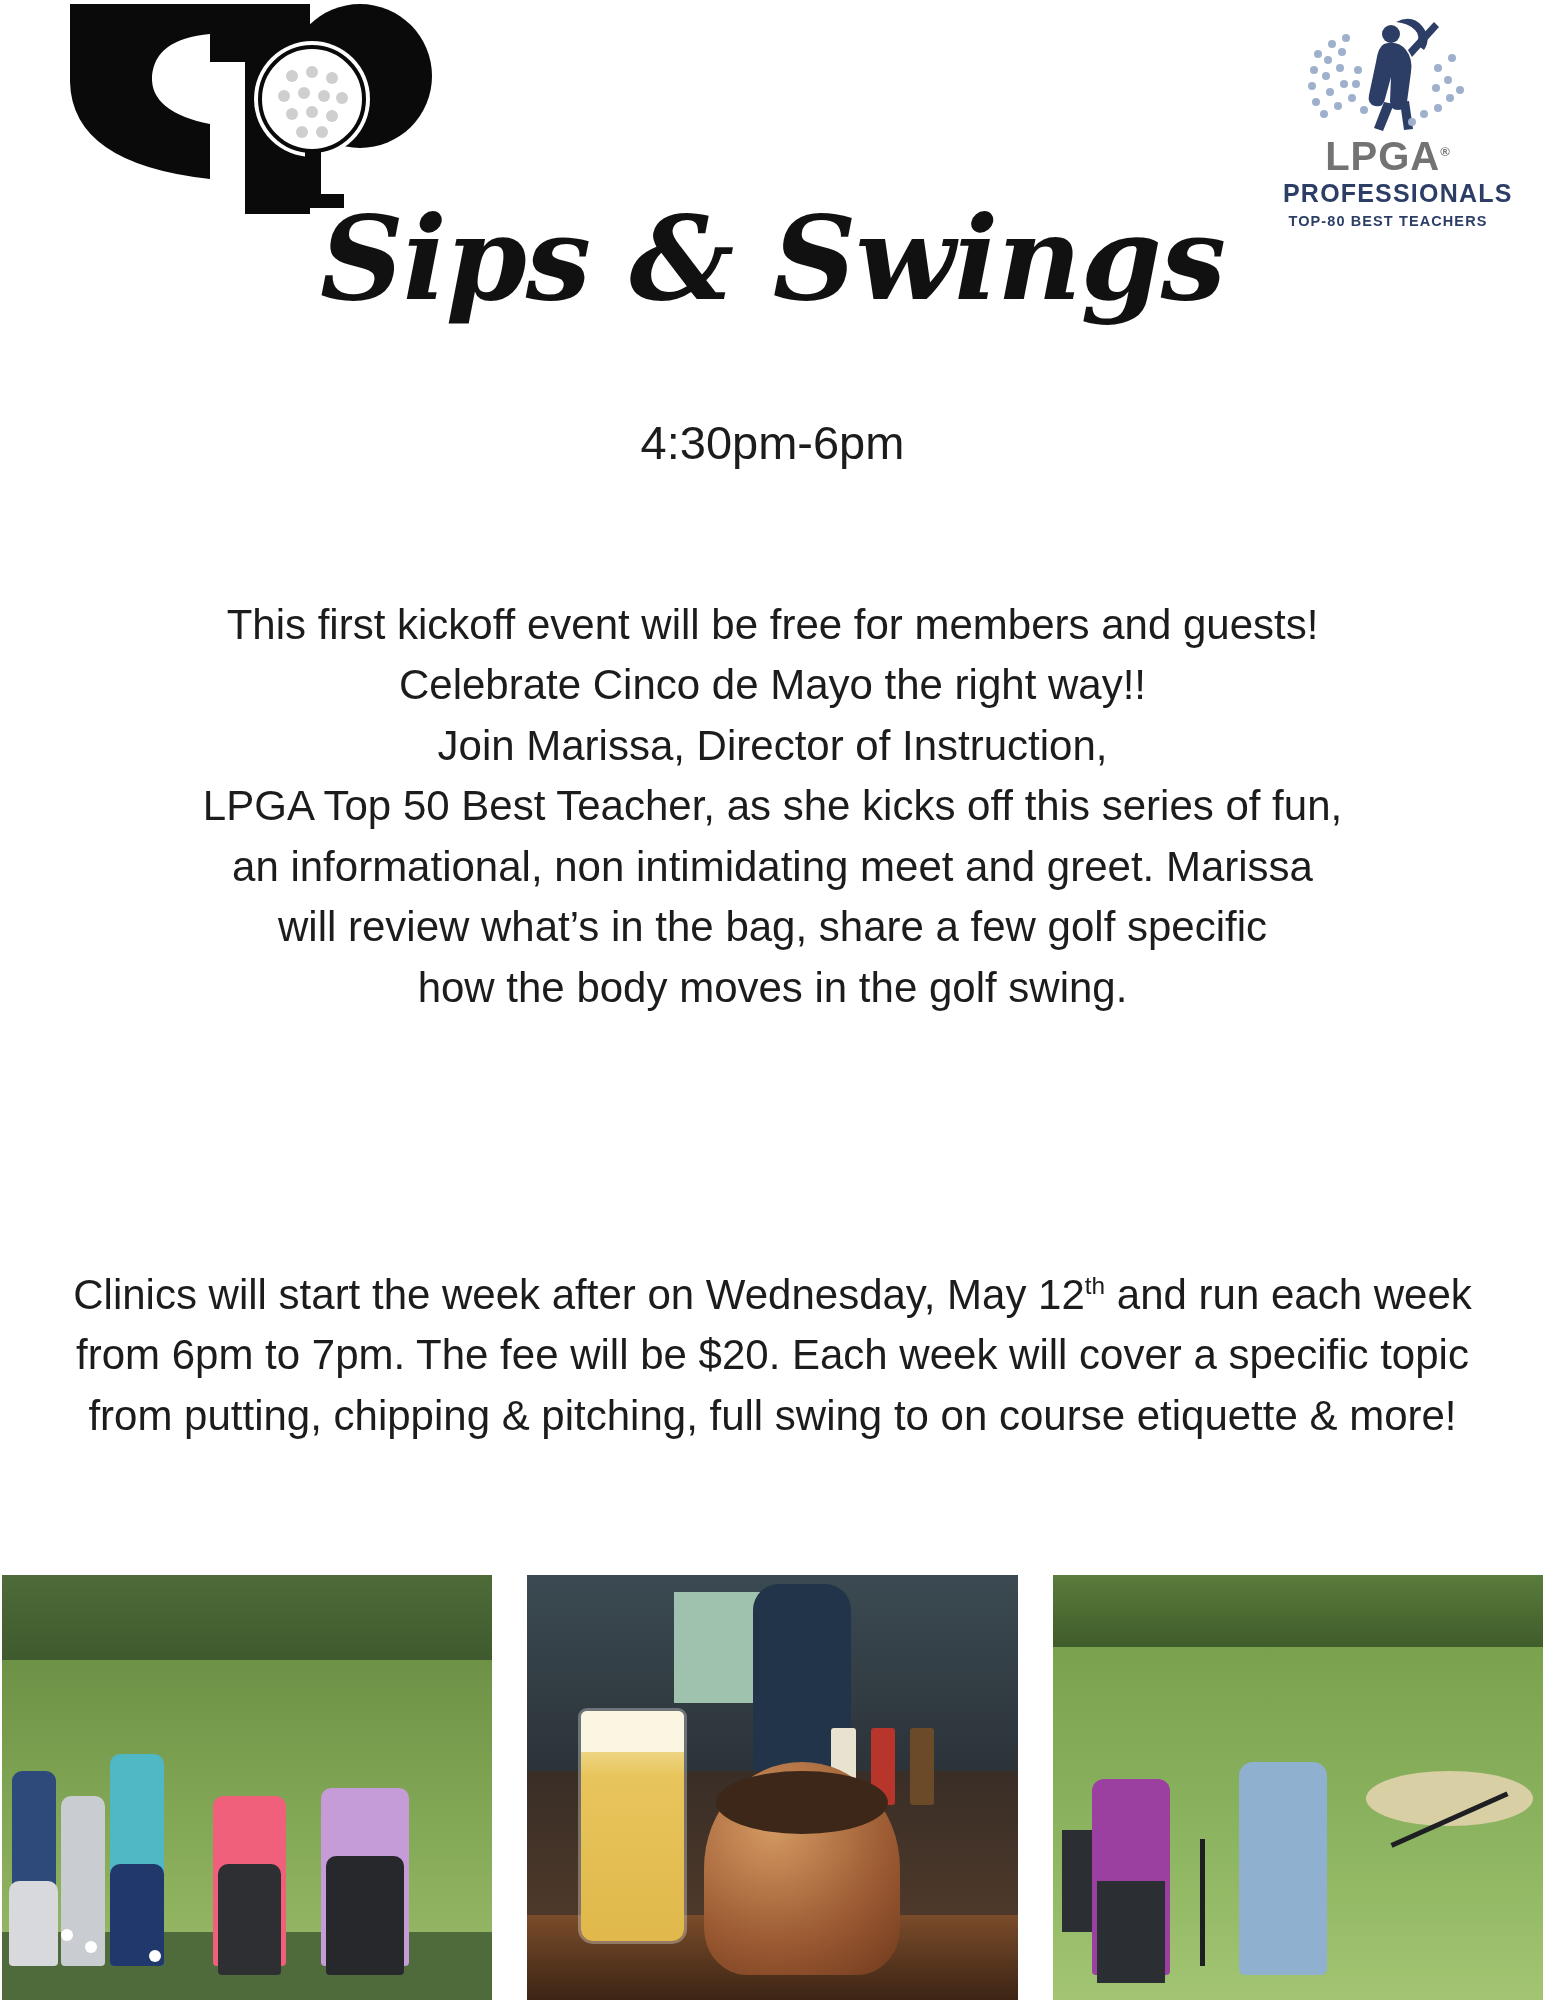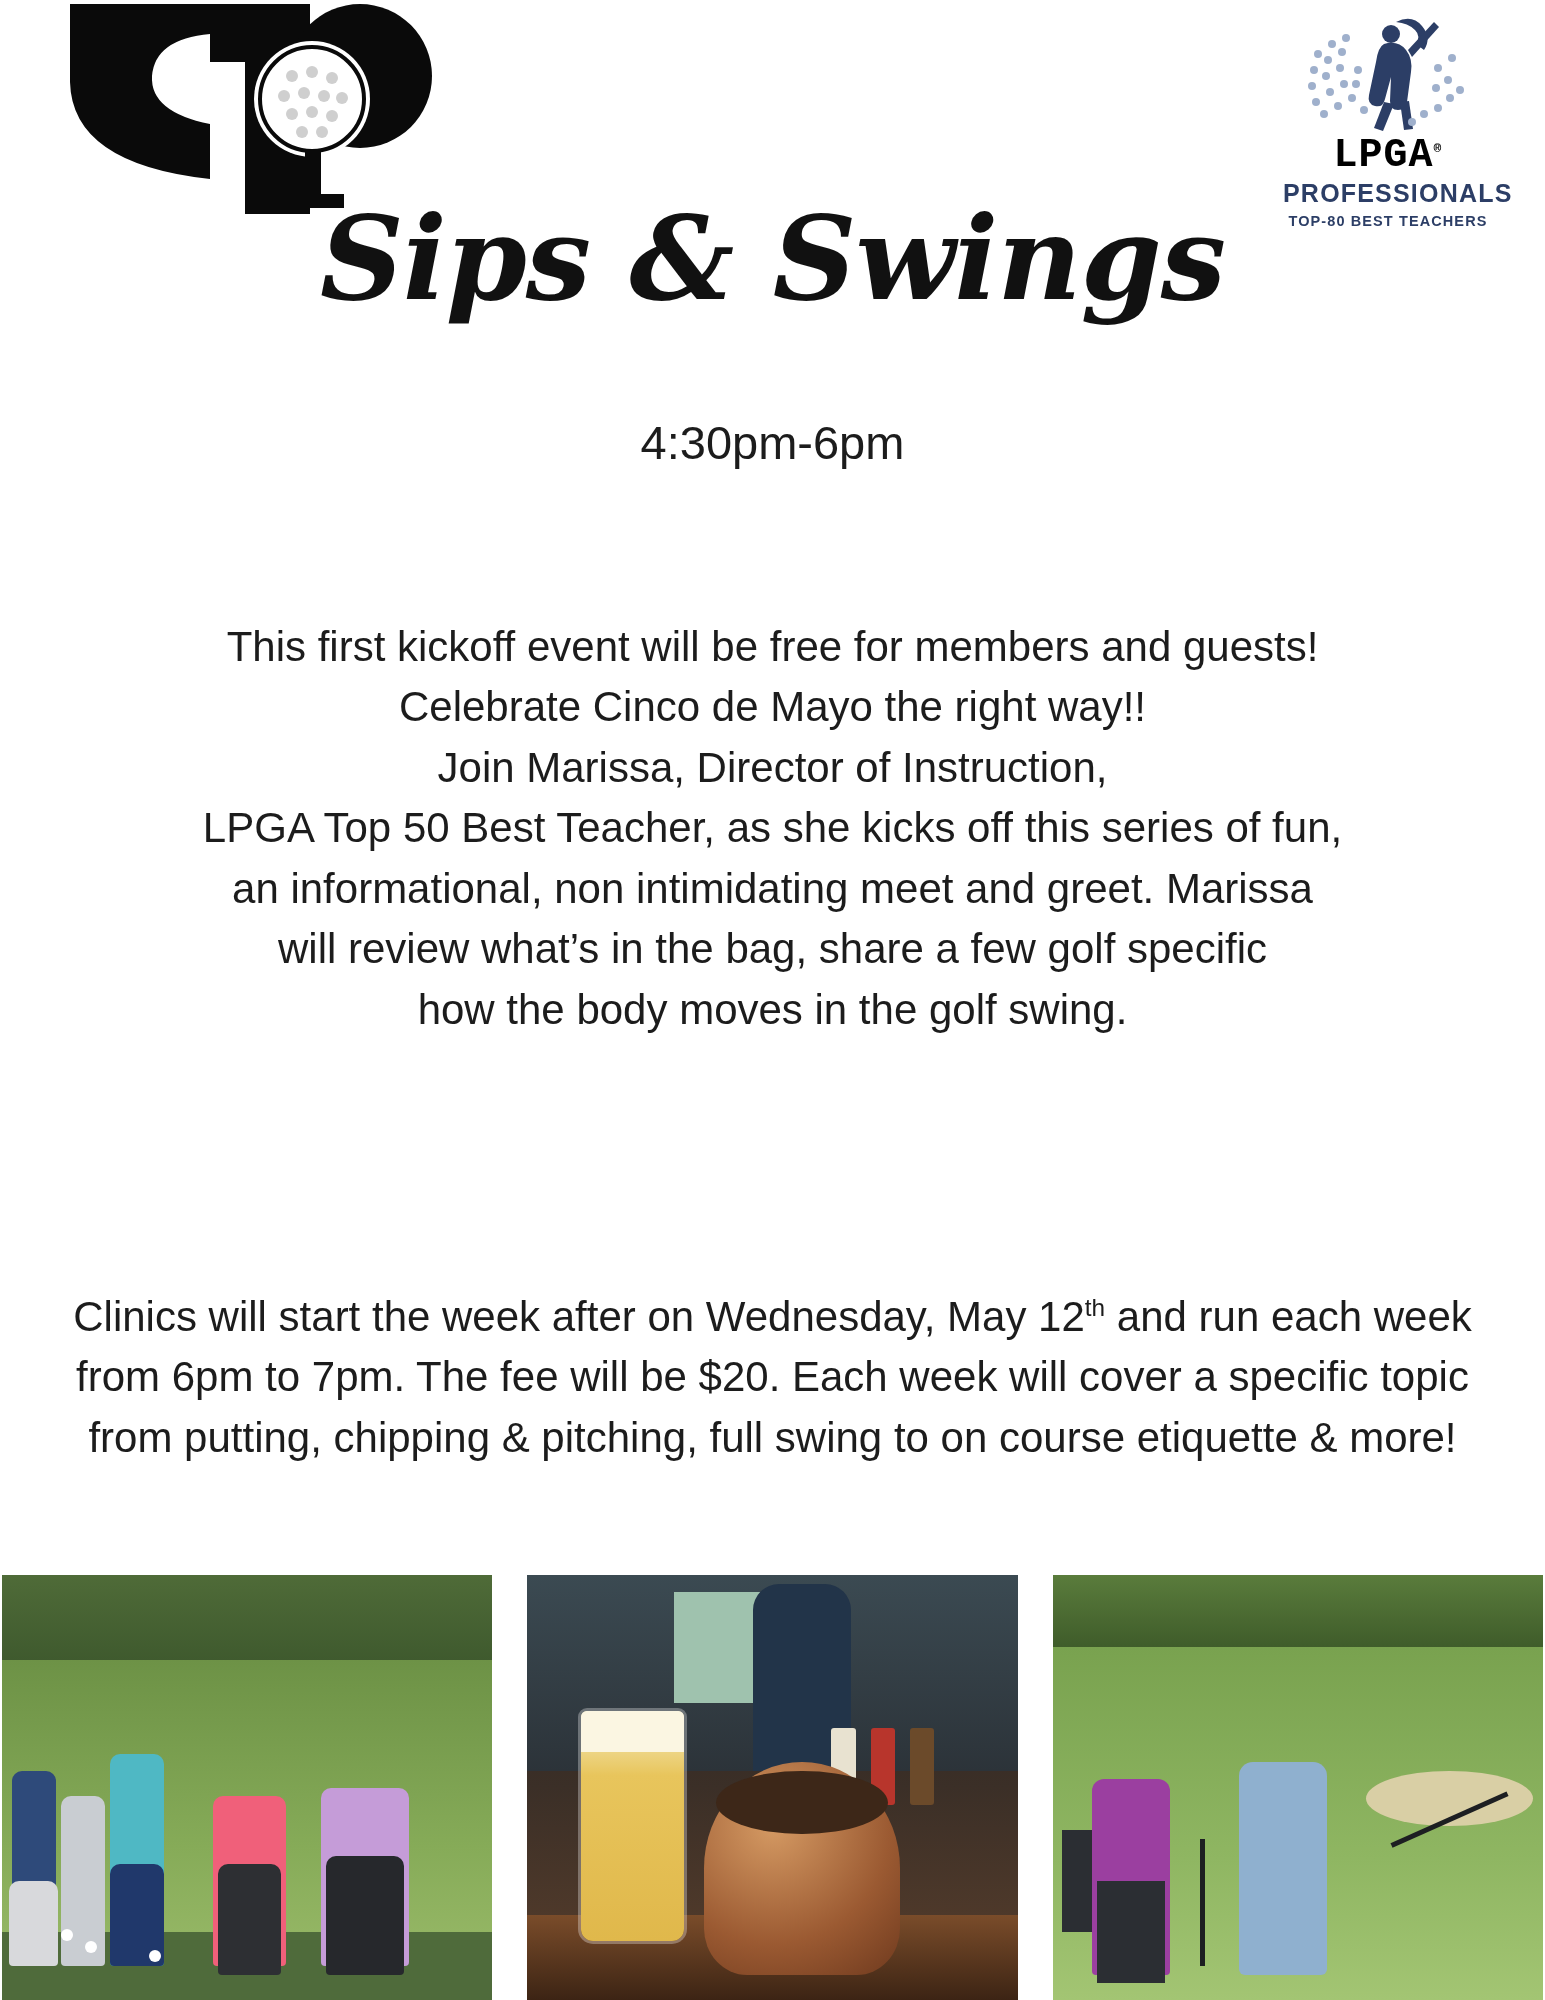--- a/index.html
+++ b/index.html
@@ -41,26 +41,26 @@
     width: 210px;
     text-align: center;
     color: #2c3e66;
   }
   .lpga-mark {
     height: 122px;
     position: relative;
   }
   .lpga-mark svg { display: block; margin: 0 auto; }
   .lpga-word {
-    font-family: Liberation Mono, monospace;
+    font-family: Liberation Sans, sans-serif;
     font-size: 40px;
     font-weight: bold;
     letter-spacing: 1px;
     line-height: 1;
-    color: #000000;
+    color: #737373;
   }
   .lpga-word sup {
     font-size: 13px;
     vertical-align: super;
   }
   .lpga-pro {
     font-family: "Liberation Sans", sans-serif;
     font-size: 25px;
     font-weight: bold;
     letter-spacing: 1.2px;
@@ -111,21 +111,20 @@
 
   
   .body-copy {
     position: absolute;
     left: 72px;
     width: 1401px;
     text-align: center;
     font-size: 42px;
     line-height: 1.44;
     color: #1c1c1c;
-    margin-top: 22px;
   }
   #para-1 { top: 595px; }
   #para-2 { top: 1265px; }
 
   .body-copy p { margin: 0; }
   sup.ord { font-size: 0.58em; vertical-align: super; }
 
   
   .photo-strip {
     position: absolute;

